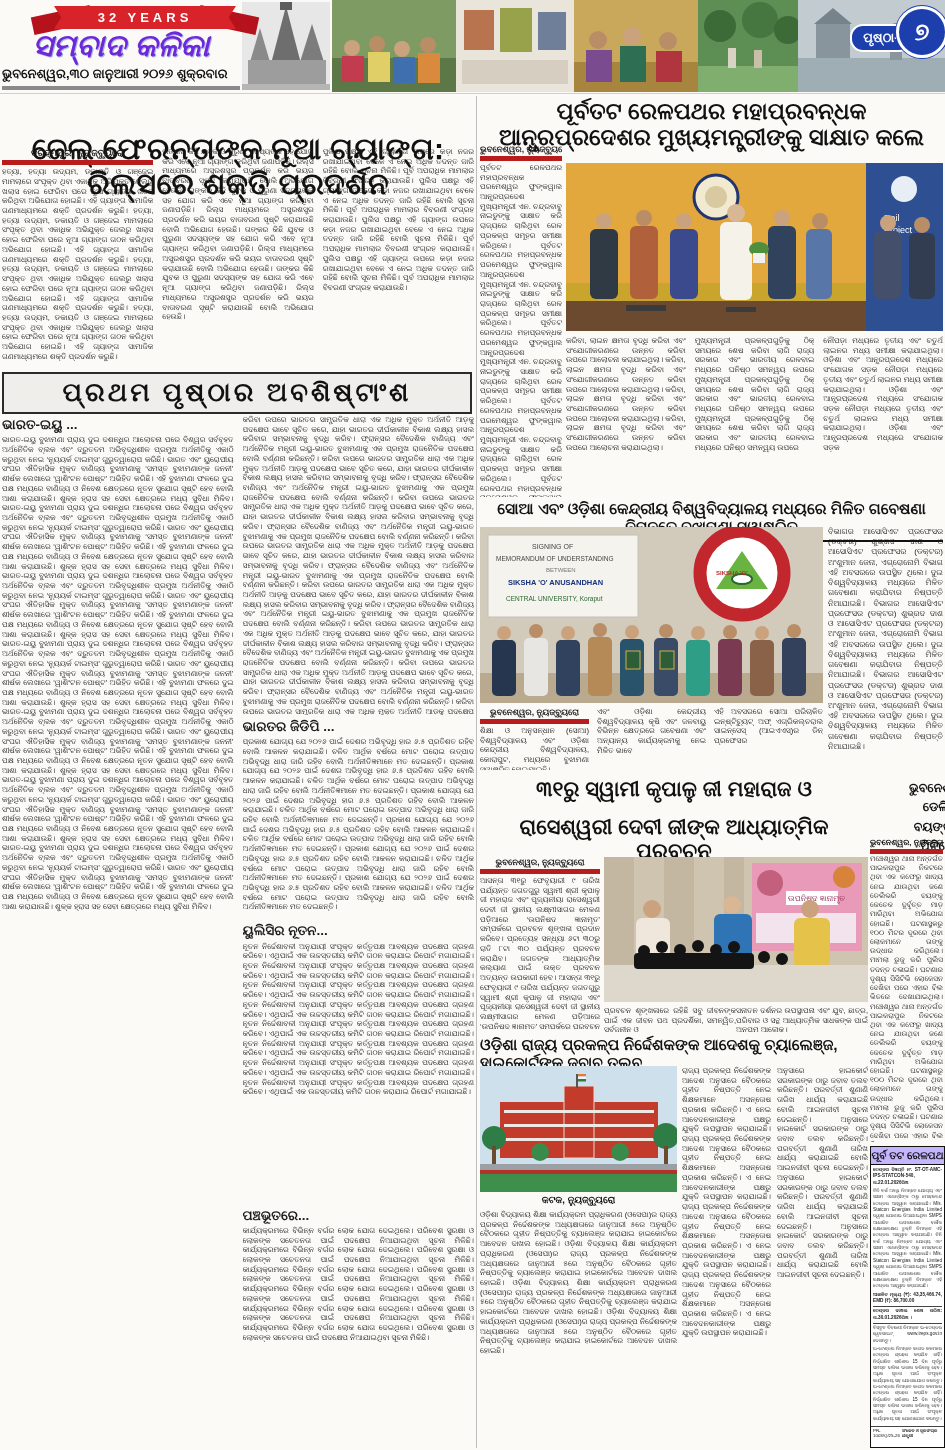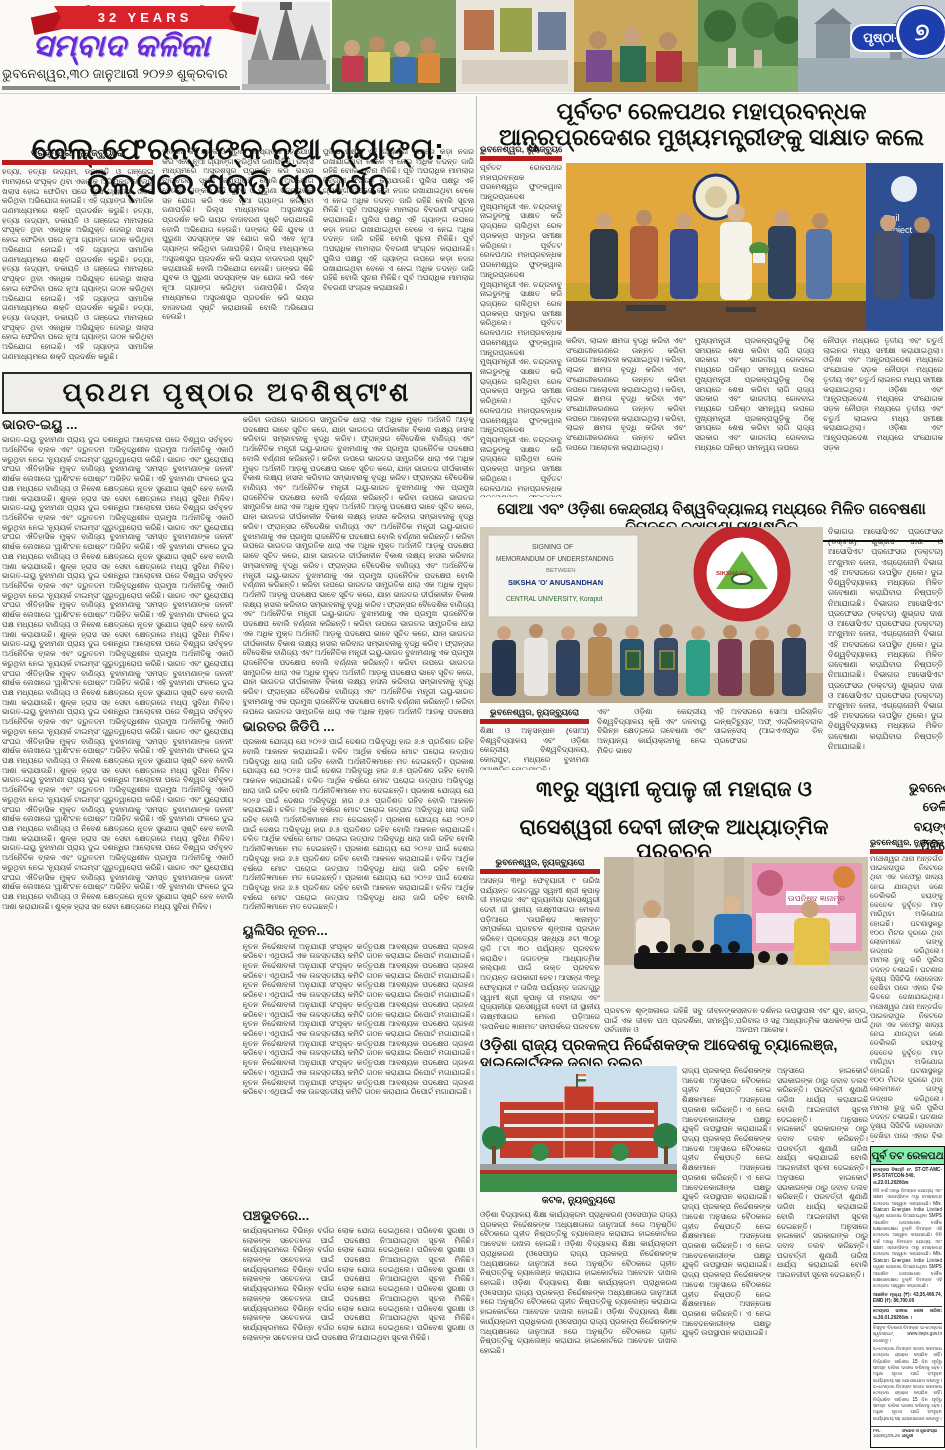--- a/index.html
+++ b/index.html
@@ -20,32 +20,32 @@
   .headline-md2{font-size:15.5px;font-weight:800;text-align:left;}
   .headline-sm{font-size:12.5px;font-weight:800;text-align:center;line-height:1.55;}
   .section-box{border:2px solid #2b2b2b;background:#efeeea;text-align:center;
                font-size:26px;font-weight:800;letter-spacing:3px;line-height:36px;}
   .ribbon{position:absolute;left:52px;top:4px;width:182px;height:23px;background:#d8232a;
           color:#fff;font-weight:bold;font-size:13px;letter-spacing:4px;text-align:center;line-height:23px;
           clip-path:polygon(0 0,100% 0,96% 50%,100% 100%,0 100%,4% 50%);z-index:3;}
   .flap{position:absolute;width:60px;height:18px;background:#b5121b;z-index:2;}
   .logo-text{font-size:31px;font-weight:800;font-style:italic;color:#6d28d9;text-align:center;
              text-shadow:1px 1px 0 #a8b4ea;white-space:nowrap;}
-  .edition{font-size:13px;font-weight:normal;white-space:nowrap;}
+  .edition{font-size:13px;font-weight:bold;white-space:nowrap;}
   .graybar{background:#8a8a8a;height:4px;}
   .badge-pill{background:#1d3fae;border-radius:13px;color:#fff;font-weight:bold;font-size:13px;
               display:flex;align-items:center;justify-content:center;border:2px solid #fff;}
   .badge-circle{background:#1d3fae;border:3px solid #fff;border-radius:50%;color:#fff;
                 display:flex;align-items:center;justify-content:center;font-size:24px;font-weight:800;
                 box-shadow:0 0 0 1px #1d3fae;}
   .photo{display:block;width:100%;height:100%;}
   .vrule{width:1px;background:#bdbdbd;}
   .ad{border:1.5px solid #111;background:#fff;overflow:hidden;}
   .ad-title{font-size:10.5px;font-weight:800;text-align:center;border-bottom:1.5px solid #111;
-            padding:2px 0;background:#86efac;}
+            padding:2px 0;background:#c4b5fd;}
   .ad-body{font-size:4.7px;line-height:1.35;text-align:justify;padding:2px;color:#222;}
   .ad-body p{margin:0 0 2px 0;}
   .ad-rule{border-top:1px solid #444;padding-top:1px;}
   .ad-footer{display:flex;justify-content:space-between;font-size:4.4px;padding:1px 2px;border-top:1px solid #444;}
 </style>
 </head>
 <body>
 
 <div class="page">
 

